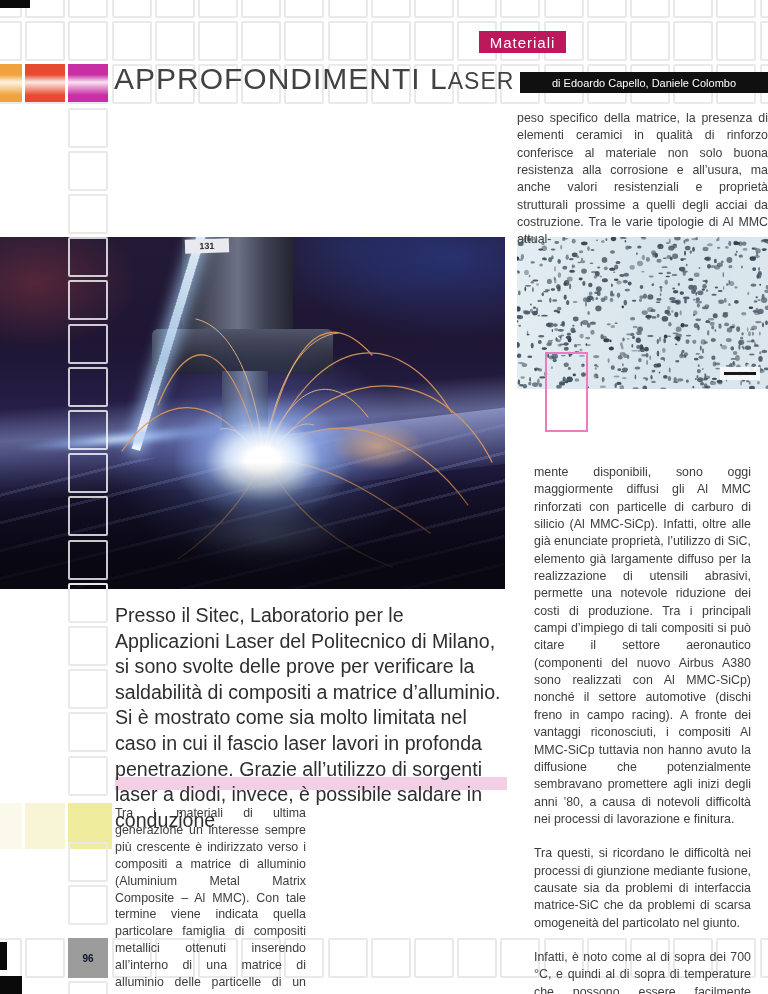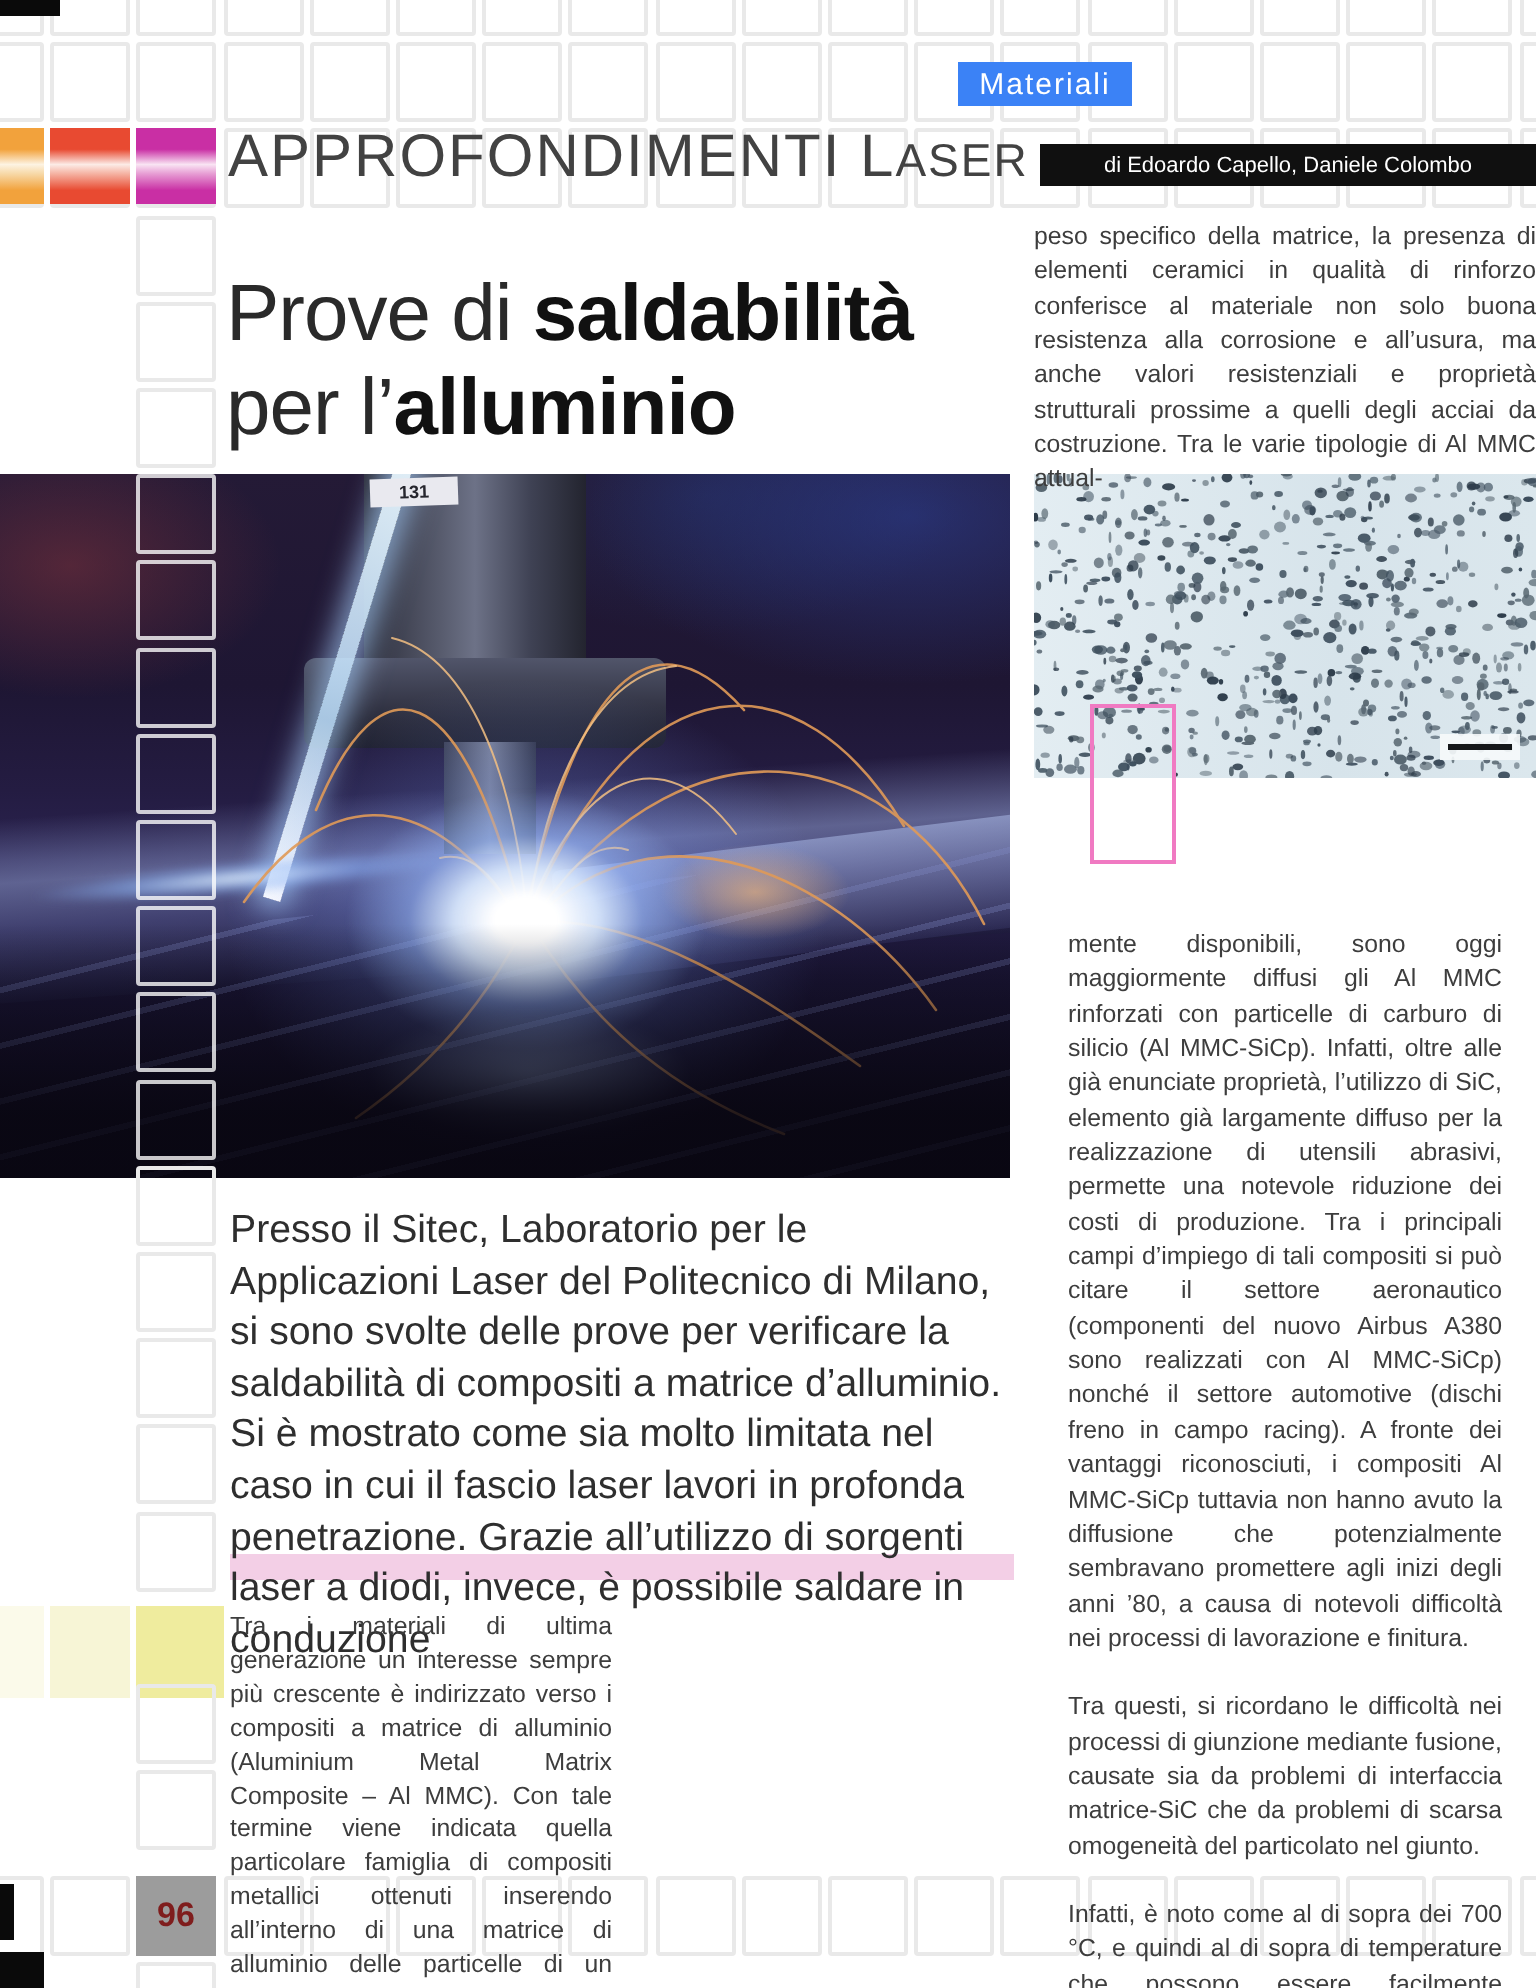--- a/index.html
+++ b/index.html
@@ -6,21 +6,21 @@
   .page{position:relative;width:768px;height:994px;background:#fff;overflow:hidden;
         font-family:"Liberation Sans",sans-serif;}
   .abs{position:absolute;}
   
   #grid{position:absolute;inset:0;z-index:5;pointer-events:none;}
   .gsq{position:absolute;width:40px;height:40px;border:2px solid #e9e9e9;border-radius:2px;box-sizing:border-box;}
   .gsq.white{border-color:rgba(255,255,255,.78);}
   
   .crop{position:absolute;background:#0a0a0a;z-index:10;}
   
-  .badge{left:479px;top:31px;width:87px;height:22px;background:#3b82f6;color:#fff;z-index:7;
+  .badge{left:479px;top:31px;width:87px;height:22px;background:#be185d;color:#fff;z-index:7;
          display:flex;align-items:center;justify-content:center;font-size:15px;font-weight:300;letter-spacing:1px;}
   .section-title{left:114px;top:62px;width:400px;z-index:6;color:#424242;font-weight:300;
                  font-size:30px;letter-spacing:1px;white-space:nowrap;}
   .section-title .small{font-size:23px;}
   .author-bar{left:520px;top:72px;width:248px;height:21px;background:#101010;color:#fff;z-index:7;
               display:flex;align-items:center;justify-content:center;font-size:11px;}
   
   .csq{position:absolute;top:64px;width:40px;height:38px;z-index:6;}
   .csq.orange{left:0;width:22px;background:linear-gradient(180deg,#f2a23c 0%,#f2a23c 28%,#fdf3e2 48%,#f7d9a8 60%,#f2a23c 82%);}
   .csq.red{left:25px;background:linear-gradient(180deg,#e84a31 0%,#e84a31 28%,#fcebe6 48%,#f5b3a3 60%,#e84a31 82%);}
@@ -83,22 +83,22 @@
   .figure{left:517px;top:237px;width:251px;height:152px;z-index:2;background:
      linear-gradient(90deg,#e3edf2,#d7e4eb 60%,#dbe7ed);overflow:hidden;}
   .scalebar{position:absolute;right:8px;bottom:9px;width:40px;height:13px;background:rgba(246,249,251,.9);
      display:flex;align-items:center;justify-content:center;}
   .scalebar i{display:block;width:32px;height:3px;background:#16181a;}
   .caption{left:517px;top:398px;width:251px;z-index:6;font-size:11.3px;line-height:15px;font-weight:700;color:#1a1a1a;text-align:justify;}
   .rtext{left:517px;top:447px;width:251px;z-index:6;font-size:12.4px;line-height:17.35px;color:#3d3d3d;text-align:justify;}
   .rtext p{margin:17px;}
   .pinkrect{left:545px;top:352px;width:43px;height:80px;border:2px solid #f07ac2;z-index:9;box-sizing:border-box;}
   
-  .pagenum{left:68px;top:938px;width:40px;height:40px;background:#9c9c9c;color:#7f1d1d;z-index:6;
-     display:flex;align-items:center;justify-content:center;font-size:17px;font-weight:700;}
+  .pagenum{left:68px;top:938px;width:40px;height:40px;background:#9c9c9c;color:#0f172a;z-index:6;
+     display:flex;align-items:center;justify-content:center;font-size:10px;font-weight:700;}
   .credit{left:127px;top:938px;height:40px;z-index:6;display:flex;align-items:center;
      font-variant:small-caps;font-size:11px;color:#3f3f3f;letter-spacing:0.2px;}
 </style>
 </head>
 <body>
 
 <div class="page">
 
   <div id="grid">
       <div class="gsq" style="left: -18px; top: -22px;"></div>
@@ -207,21 +207,20 @@
   </div>
   <div class="abs section-title"><span>APPROFONDIMENTI</span>&nbsp;<span>L</span><span class="small">ASER</span></div>
   <div class="abs author-bar">
     <span>di Edoardo Capello, Daniele Colombo</span>
   </div>
 
   <div class="csq orange"></div>
   <div class="csq red"></div>
   <div class="csq magenta"></div>
 
-  <div class="abs title"><span>Prove di </span><b>saldabilità</b><br><span>per l’</span><b>alluminio</b></div>
 
   <div class="abs photo">
     <div class="ph ph-base"></div>
     <div class="ph ph-table"></div>
     <div class="ph ph-table2"></div>
     <div class="ph ph-slats"></div>
     <div class="ph ph-head"></div>
     <div class="ph ph-flange"></div>
     <div class="ph ph-nozzle"></div>
     <div class="ph ph-beam"></div>

